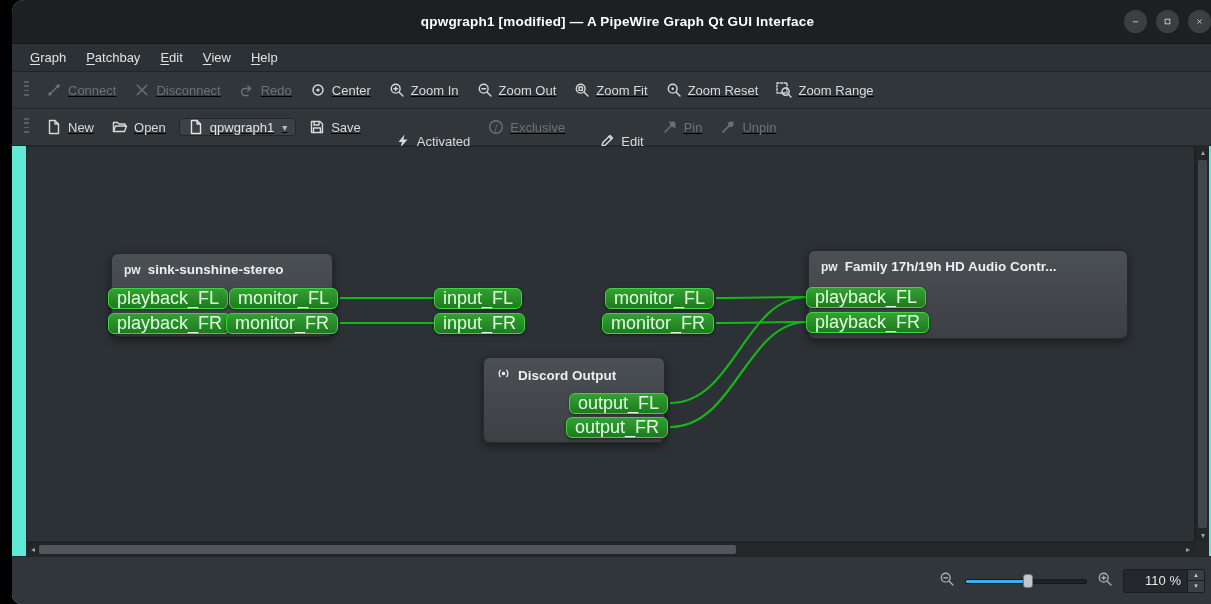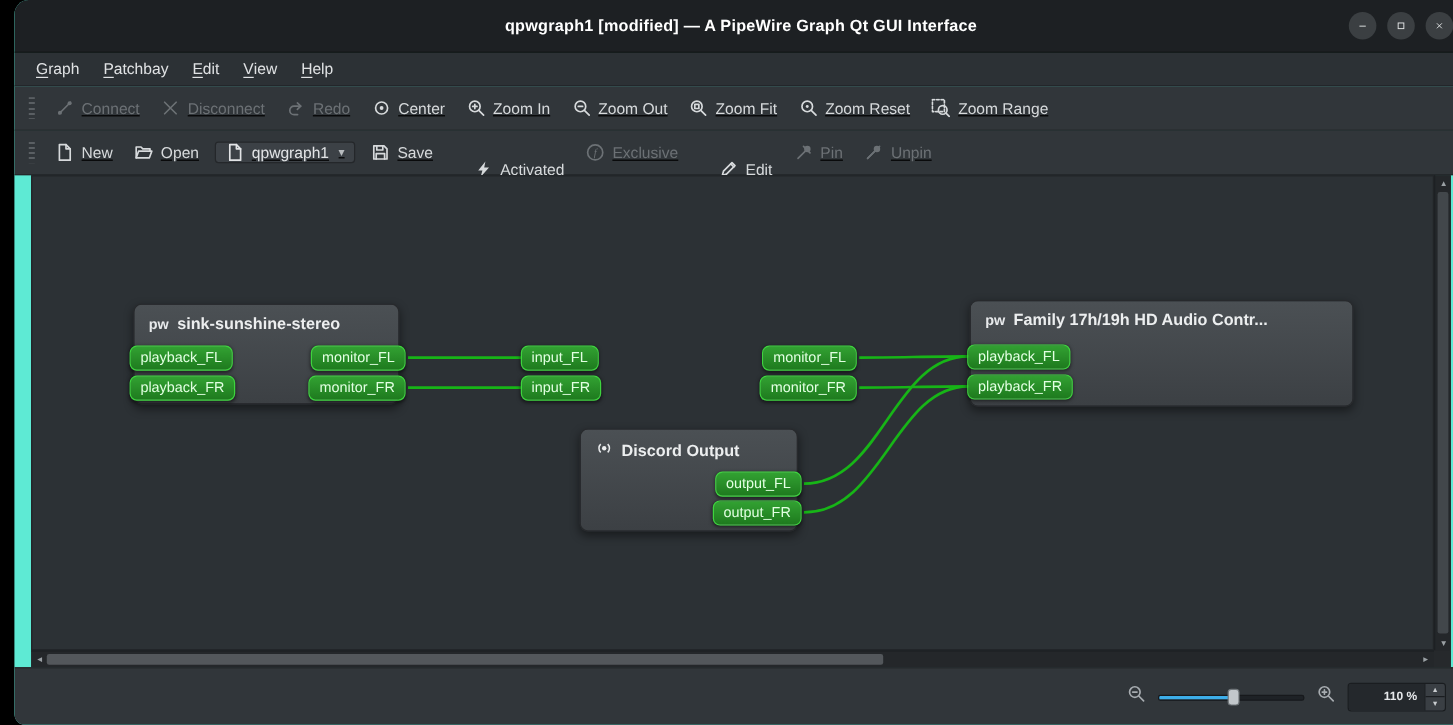--- a/index.html
+++ b/index.html
@@ -52,21 +52,21 @@
 
   .node { position:absolute; border-radius:7px; border:1px solid #27292c;
           background:linear-gradient(180deg,#4b5054 0%, #3c4044 100%);
           box-shadow:0 3px 8px rgba(0,0,0,.45); }
   .node-title { display:flex; align-items:center; gap:7px; padding:8px 12px;
                 color:#eceeef; font-size:13.5px; font-weight:bold; }
   .pwicon { font-weight:bold; font-size:12px; color:#e8eaec; line-height:1; }
   .nicon svg { width:15px; height:15px; stroke:#e8eaec; stroke-width:1.2; fill:none; }
 
   .port { position:absolute; height:21px; line-height:18px; padding:0 8px;
-          font-size:12px; color:#e2ffe2; white-space:nowrap;
+          font-size:18px; color:#e2ffe2; white-space:nowrap;
           background:linear-gradient(180deg,#32a132,#1e7a1e);
           border:1.5px solid #3ed43e; border-radius:6px;
           box-shadow:0 1px 3px rgba(0,0,0,.5); }
 
   
   .vscroll { position:absolute; top:0; right:0; bottom:14px; width:14px; background:#24272a;
              border-left:1px solid #1d2023; }
   .hscroll { position:absolute; left:0; right:14px; bottom:0; height:14px; background:#24272a;
              border-top:1px solid #1d2023; }
   .scroll-arrow { position:absolute; color:#9aa0a4; font-size:8px; width:14px; height:13px;
@@ -84,22 +84,22 @@
   .status-icon svg { width:16px; height:16px; stroke:#a7acb0; stroke-width:1.4; fill:none;
                      stroke-linecap:round; }
   .slider { position:relative; width:122px; height:16px; }
   .slider .track { position:absolute; left:0; right:0; top:6px; height:5px; border-radius:2px;
                    background:#1e2226; border:1px solid #17191c; overflow:hidden; }
   .slider .fill { width:52%; height:100%; background:#3daee9; }
   .slider .handle { position:absolute; left:58px; top:1px; width:10px; height:14px;
                     border-radius:3px; background:#c2c7cb; border:1px solid #70767a; }
   .spinbox { display:flex; height:24px; width:82px; border:1px solid #1a1d20; border-radius:3px;
              overflow:hidden; }
-  .spin-value { flex:1; background:#24282c; color:#e6e8ea; font-size:10px; display:flex;
-                align-items:center; justify-content:flex-end; padding-right:6px;font-weight:bold; }
+  .spin-value { flex:1; background:#24282c; color:#e6e8ea; font-size:13px; display:flex;
+                align-items:center; justify-content:flex-end; padding-right:6px; }
   .spin-btns { width:17px; display:flex; flex-direction:column; border-left:1px solid #1a1d20; }
   .spin-btn { flex:1; background:#3a3f44; color:#c9cdd0; font-size:7px; display:flex;
               align-items:center; justify-content:center; }
   .spin-btn + .spin-btn { border-top:1px solid #1a1d20; }
 </style>
 </head>
 <body>
 
 <div class="window">
 

